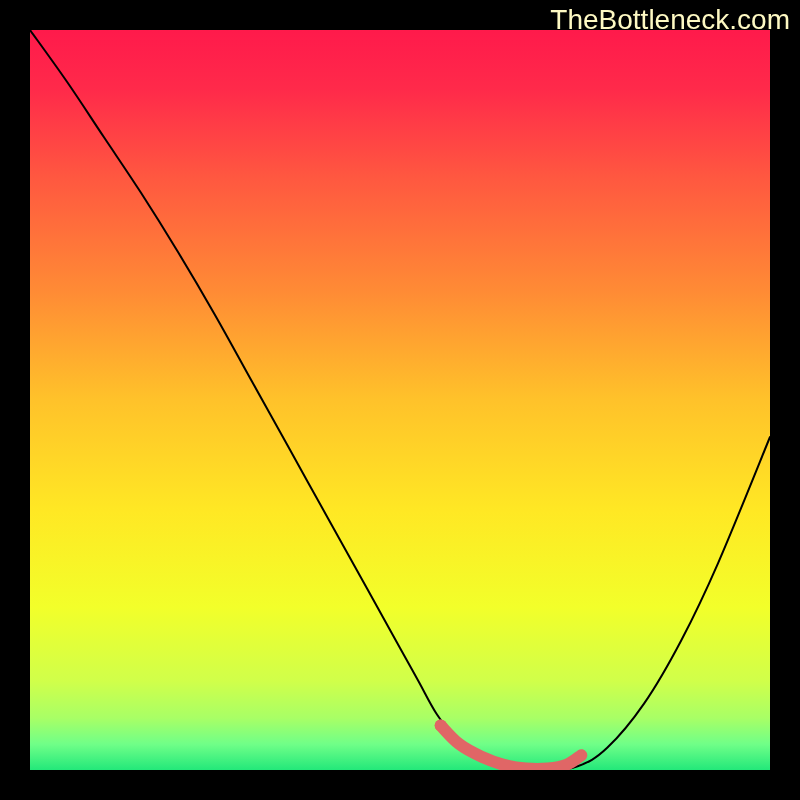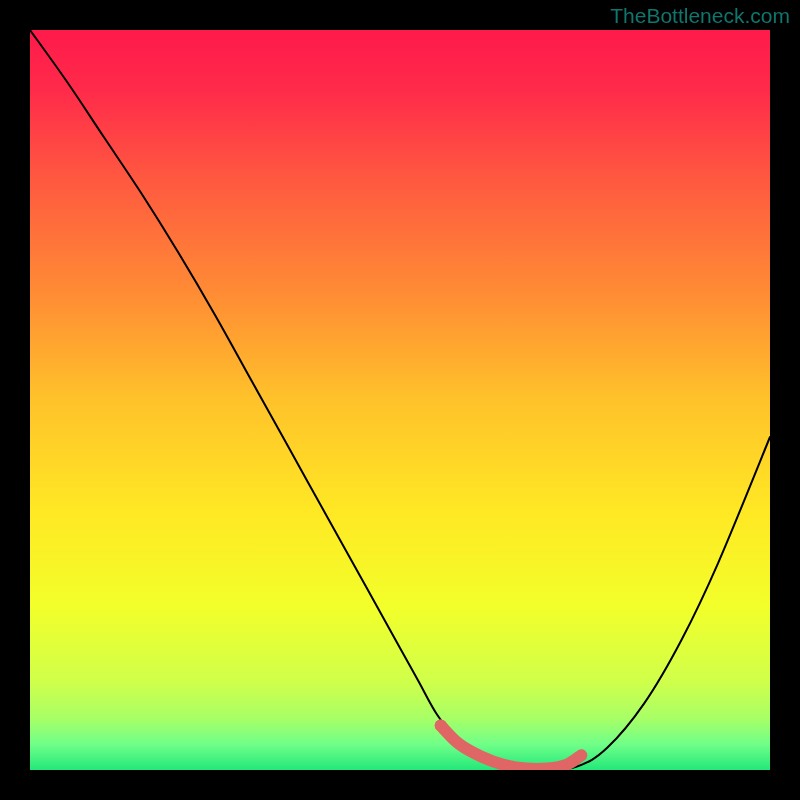--- a/index.html
+++ b/index.html
@@ -35,22 +35,22 @@
     position: absolute;
     left: 0;
     top: 0;
     width: 100%;
     height: 100%;
   }
   .attribution {
     position: absolute;
     top: 4px;
     right: 10px;
-    color: #0f766e;
-    font-size: 21px;
+    color: #fef9c3;
+    font-size: 28px;
     letter-spacing: 0px;
     font-weight: 400;
   }
 </style>
 </head>
 <body>
 
 <div class="stage">
 
   <div class="attribution">TheBottleneck.com</div>

